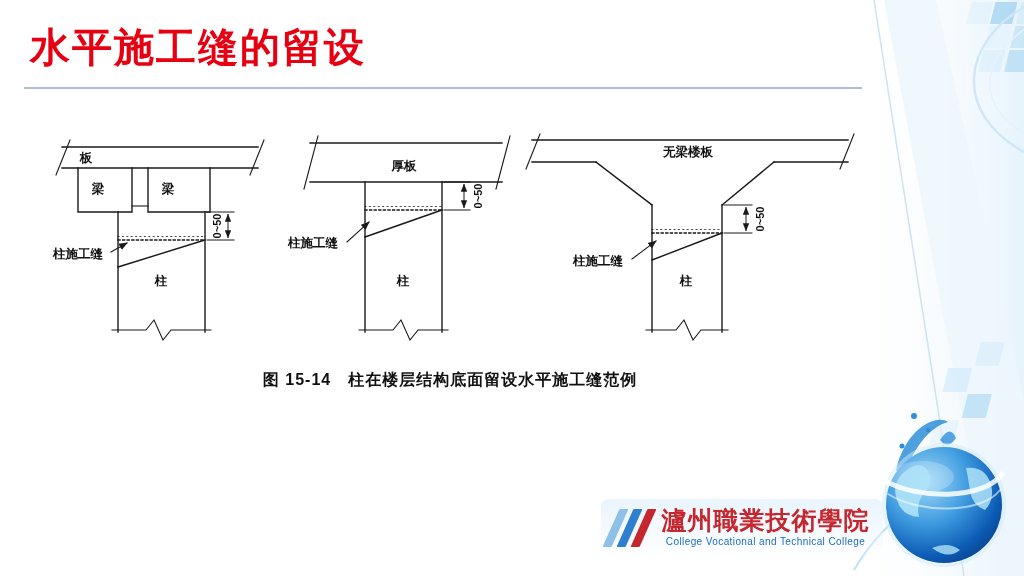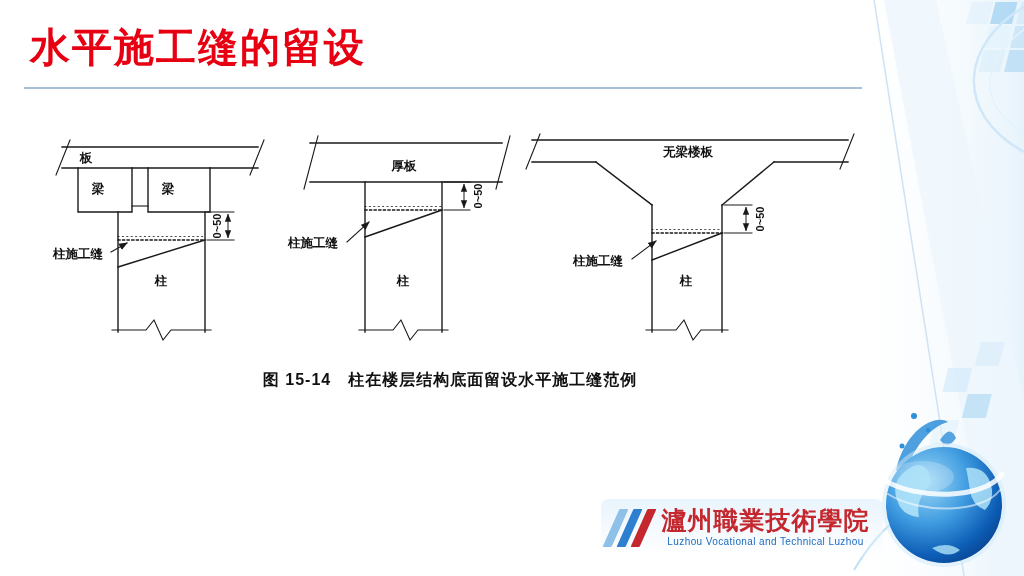--- a/index.html
+++ b/index.html
@@ -179,17 +179,17 @@
   <div class="caption">图 15-14　柱在楼层结构底面留设水平施工缝范例</div>
 
   <div class="logo">
     <div class="slashes">
       <span class="slash s1"></span>
         <span class="slash s2"></span>
         <span class="slash s3"></span>
     </div>
     <div class="logo-text">
       <div class="logo-cn">瀘州職業技術學院</div>
-      <div class="logo-en">Luzhou Vocational and Technical Luzhou</div>
+      <div class="logo-en">College Vocational and Technical College</div>
     </div>
   </div>
 
 </div>
 
 </body></html>

